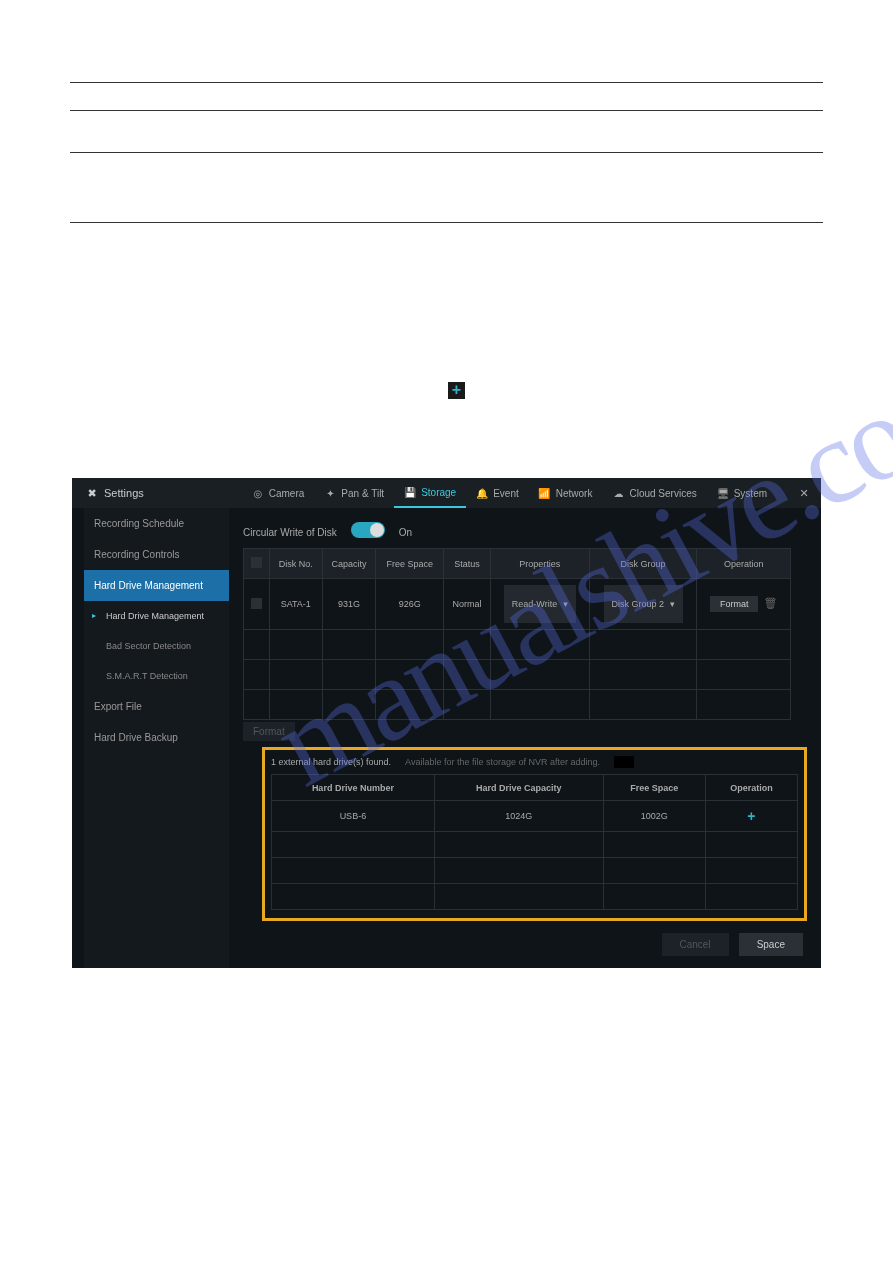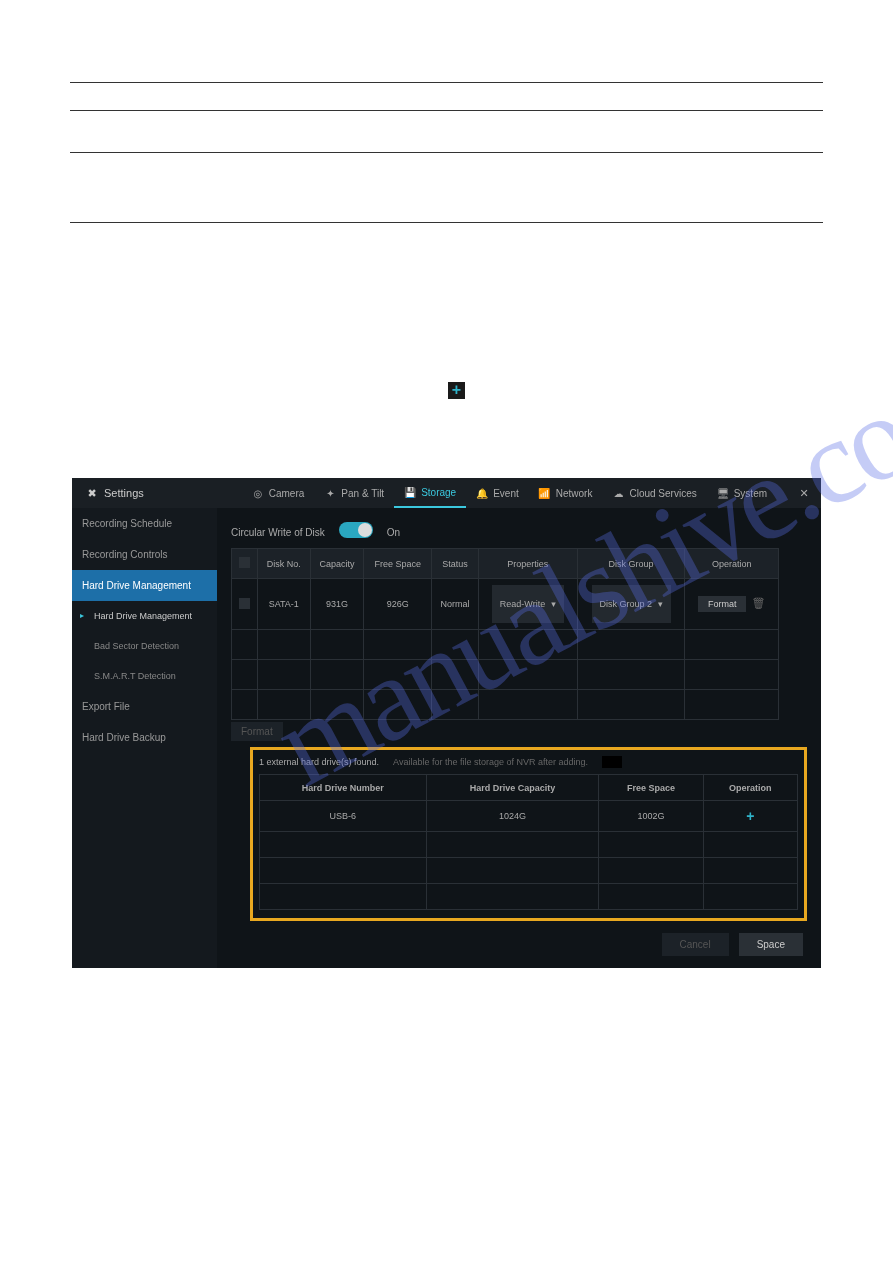--- a/index.html
+++ b/index.html
@@ -100,20 +100,21 @@
   .main {
     display: flex;
     height: calc(100% - 30px);
   }
   .sidebar {
     width: 145px;
     background: #14191e;
     display: flex;
     flex-direction: column;
     font-size: 10px;
+    margin-left: 12px;
   }
   .side-item {
     padding: 10px 10px;
     color: #999;
     cursor: pointer;
   }
   .side-item.active {
     background: #1d6fa8;
     color: #fff;
   }

